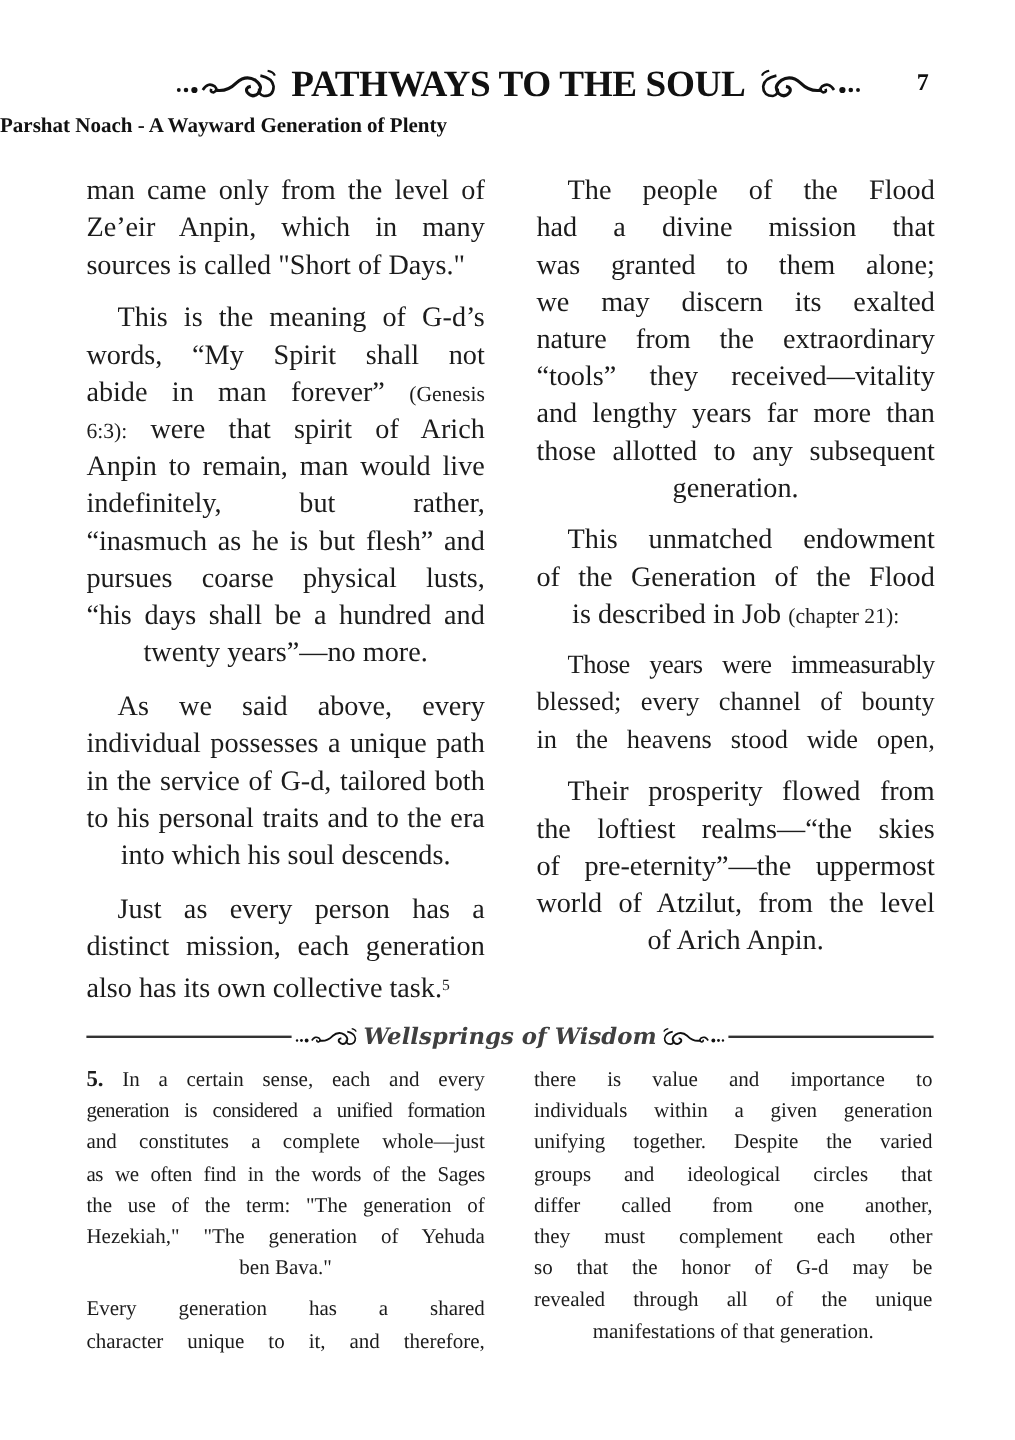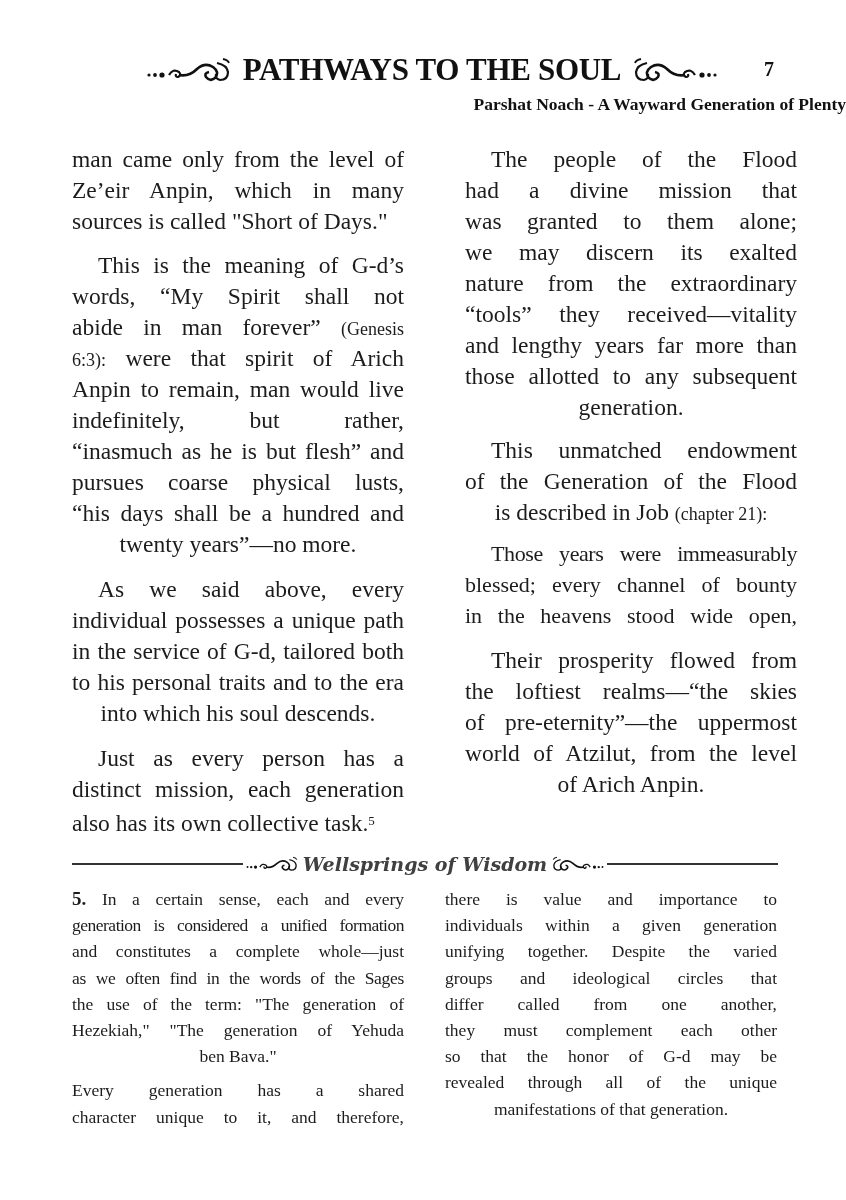--- a/index.html
+++ b/index.html
@@ -5,25 +5,25 @@
   html, body { margin: 0; padding: 0; background: #ffffff; }
   body { width: 846px; height: 1200px; position: relative; overflow: hidden;
          font-family: "Liberation Serif", "DejaVu Serif", serif; color: #1c1c1c; }
   .header { position: absolute; left: 0; top: 50px; width: 846px; height: 40px; }
   .title-row { position: absolute; left: 132px; top: 0; width: 600px; height: 40px;
                display: flex; align-items: center; justify-content: center; }
   .title { font-family: "Liberation Serif", serif; font-weight: bold; font-size: 31px;
            letter-spacing: -0.3px; color: #111; white-space: nowrap; margin: 0 4px; }
   .ornament { width: 94px; height: 26px; display: inline-block; }
   .page-num { position: absolute; left: 764px; top: 8px; font-weight: bold; font-size: 20px; color: #111; }
-  .subtitle { position: absolute; left: 0; top: 94px; width: 846px; text-align: right;
+  .subtitle { position: absolute; left: 0; top: 94px; width: 846px; text-align: left;
               font-weight: bold; font-size: 17.5px; color: #111; }
   .col { position: absolute; width: 332px; }
   .col.left { left: 72px; }
-  .col.right { left: 465px; }
+  .col.right { left: 447px; }
   .para { margin: 0; }
   .line { display: block; white-space: nowrap; font-size: 23.5px; line-height: 31px; height: 31px;
           text-align: justify; text-align-last: justify; }
   .line.last { text-align-last: left; }
   .line.center { text-align: center; text-align-last: center; }
   .line.indent { padding-left: 26px; }
   .small { font-size: 18px; }
   sup.fn { font-size: 13px; vertical-align: 6px; }
   .divider { position: absolute; left: 72px; top: 852px; width: 706px; height: 24px; }
   .divider-line { position: absolute; top: 11px; height: 1.5px; background: #333; }

